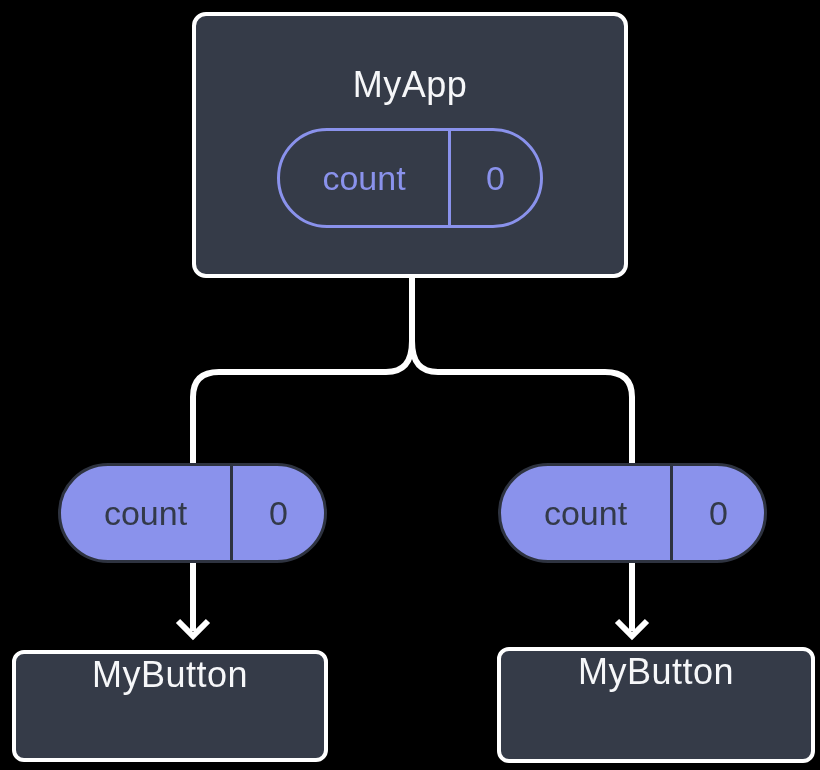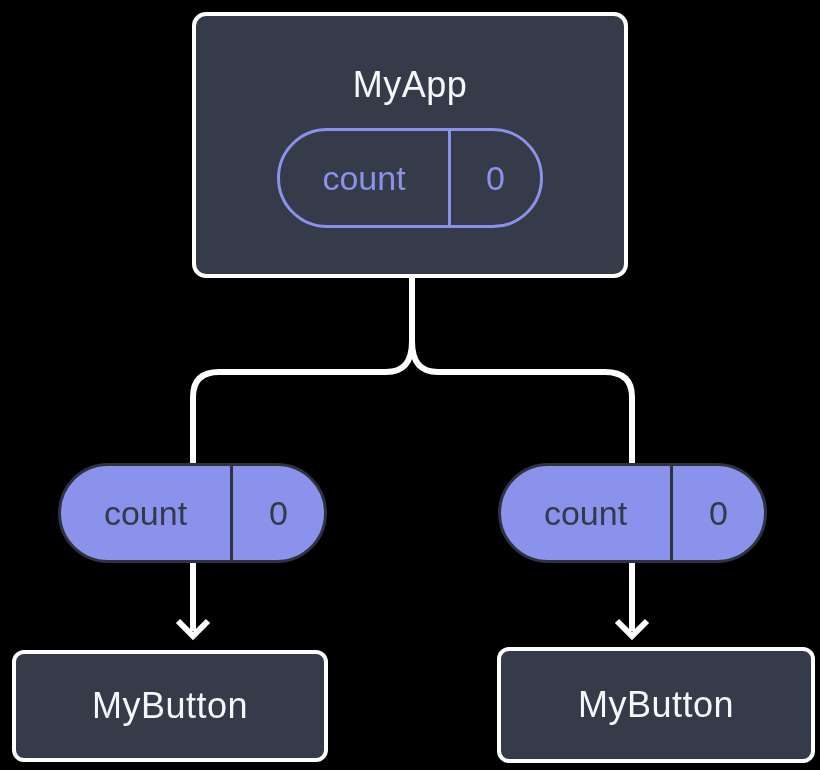--- a/index.html
+++ b/index.html
@@ -85,21 +85,21 @@
     color: #333A49;
     font-size: 34px;
   }
   .prop-pill .cell-key {
     width: 169px;
     border-right: 3px solid #2E3340;
   }
   .prop-pill .cell-val { flex: 1; }
   .node-child {
     display: flex;
-    align-items: center;
+    align-items: flex-start;
     justify-content: center;
   }
   .node-child-left  { left: 12px;  top: 650px; width: 316px; height: 112px; border-radius: 12px; }
   .node-child-right { left: 497px; top: 647px; width: 318px; height: 116px; border-radius: 12px; }
   .node-child .node-title { position: static; }
 </style>
 </head>
 <body>
 
 <div class="stage">

